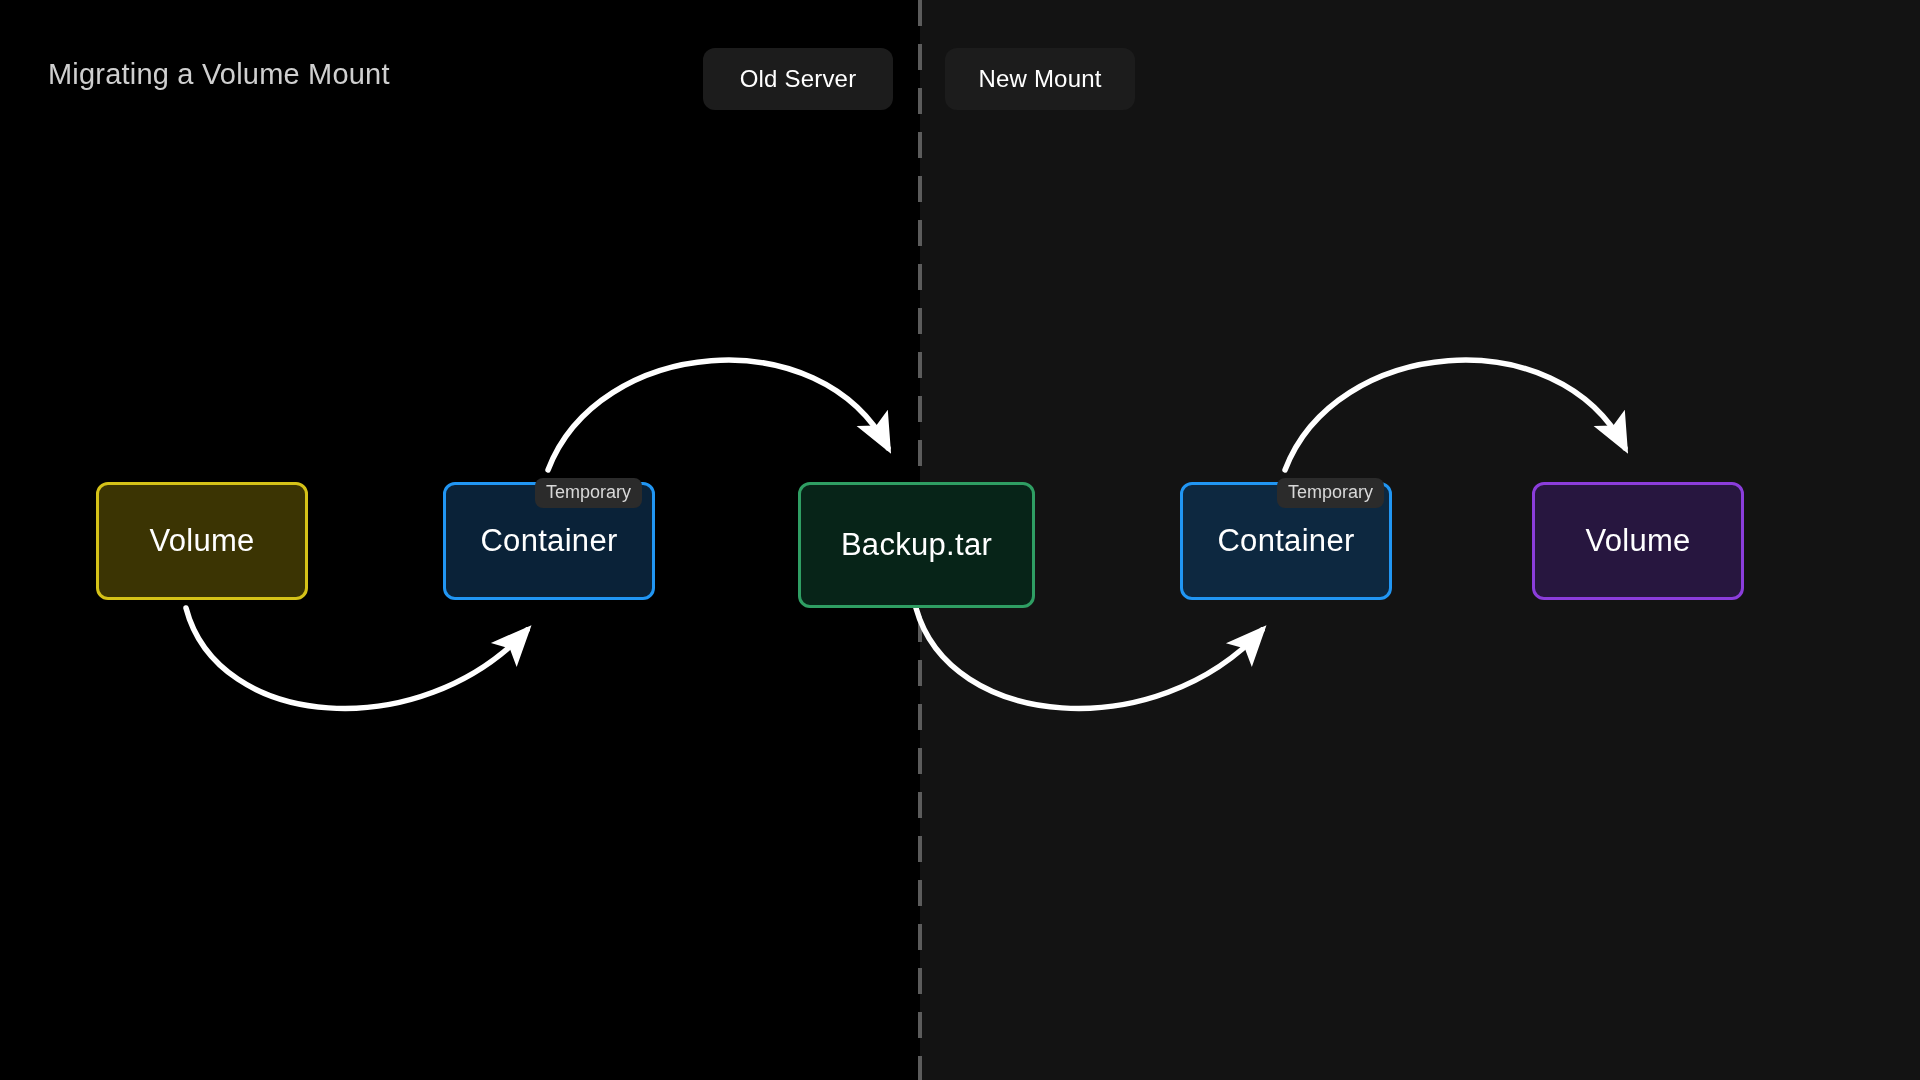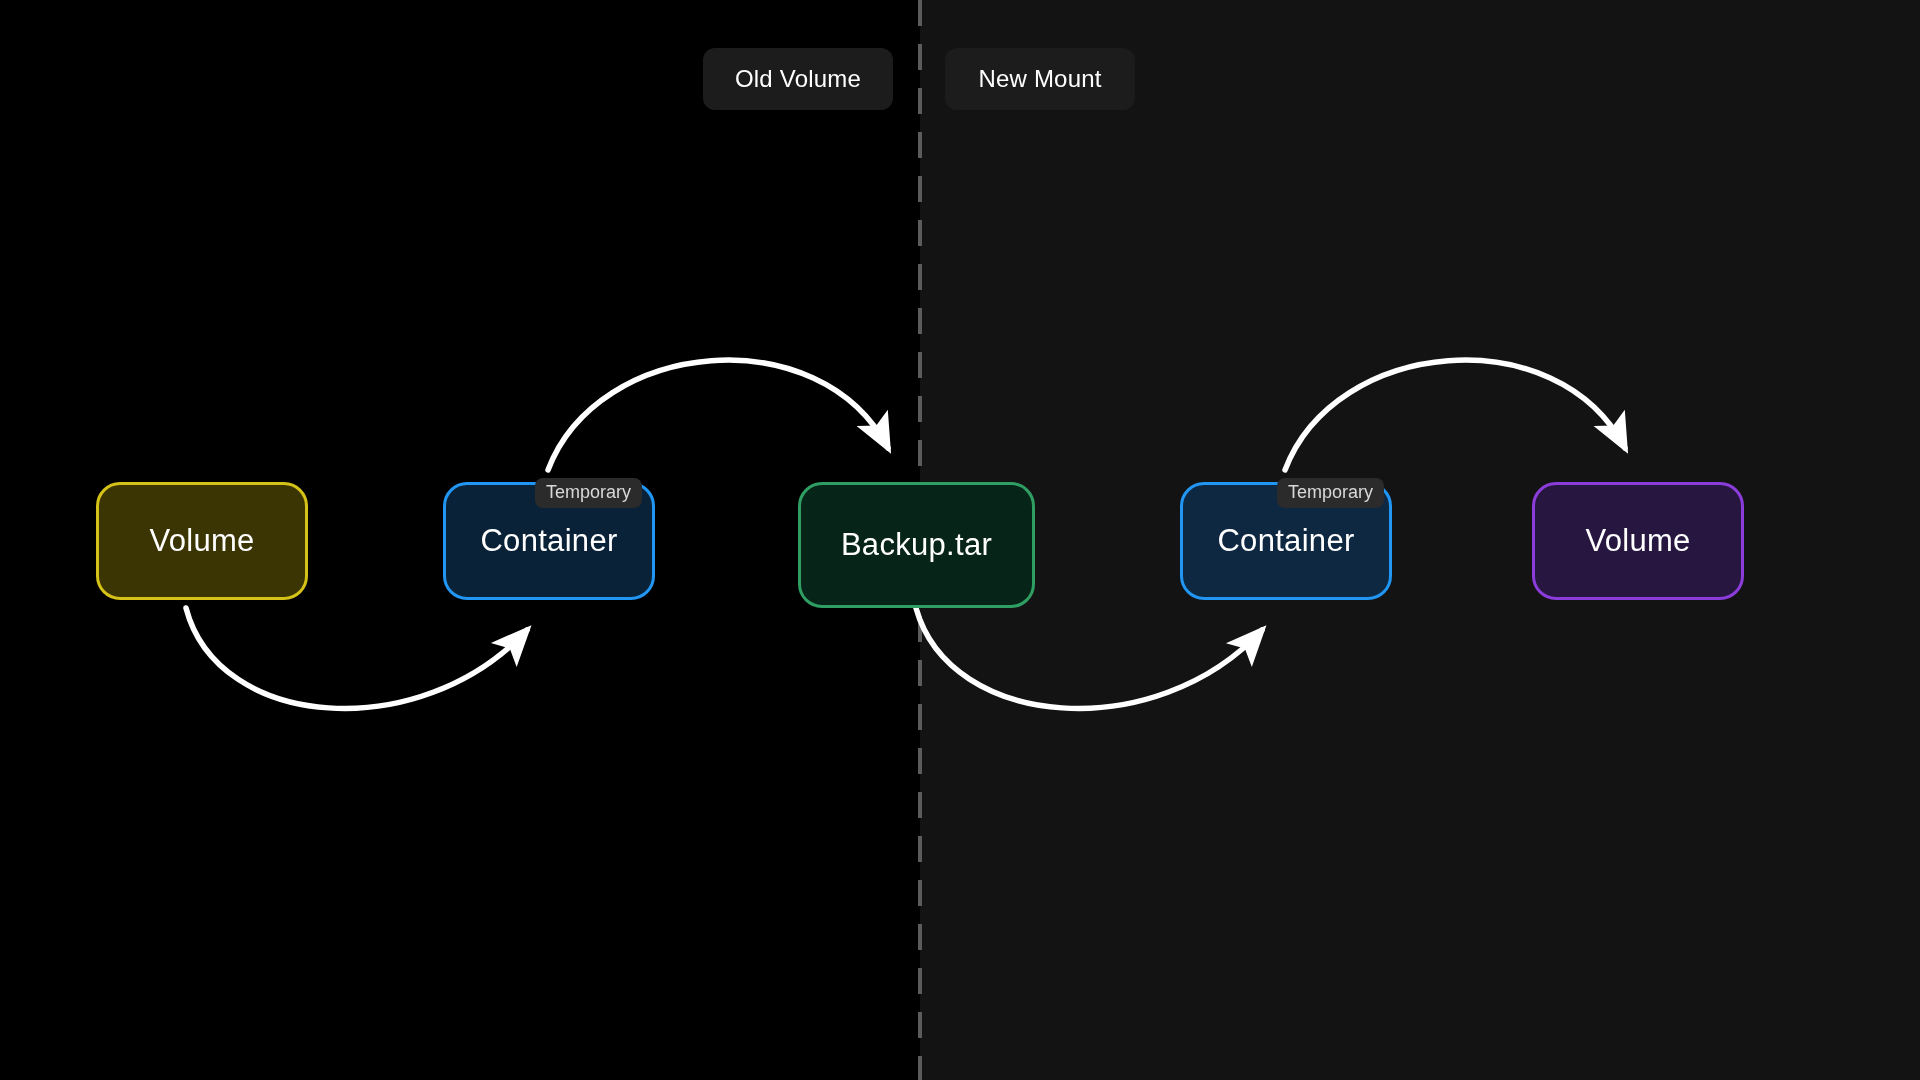--- a/index.html
+++ b/index.html
@@ -76,21 +76,21 @@
     position: absolute;
     left: 0; top: 0;
     width: 1920px;
     height: 1080px;
     pointer-events: none;
   }
 
   
   .node {
     position: absolute;
-    border-radius: 24px;
+    border-radius: 12px;
     border-width: 3px;
     border-style: solid;
     display: flex;
     align-items: center;
     justify-content: center;
     color: #ffffff;
     font-size: 31px;
     font-weight: 400;
     letter-spacing: 0.3px;
     white-space: nowrap;
@@ -140,22 +140,23 @@
 </head>
 <body>
 
 <div id="stage">
 
   <div class="half half-left"></div>
   <div class="half half-right"></div>
 
   <div class="divider"></div>
 
+  <div class="page-title">Migrating a Volume Mount</div>
 
-  <div class="zone-label zone-old">Old Volume</div>
+  <div class="zone-label zone-old">Old Server</div>
 
   <div class="zone-label zone-new">New Mount</div>
 
   <svg id="arrows" viewBox="0 0 1920 1080" xmlns="http://www.w3.org/2000/svg">
     <defs>
       <marker id="ah" markerWidth="9" markerHeight="9" refX="6.2" refY="3.6" orient="auto" markerUnits="strokeWidth">
         <path d="M0,0.4 L7.4,3.6 L0,6.8 L1.6,3.6 Z" fill="#ffffff"></path>
       </marker>
     </defs>
 

